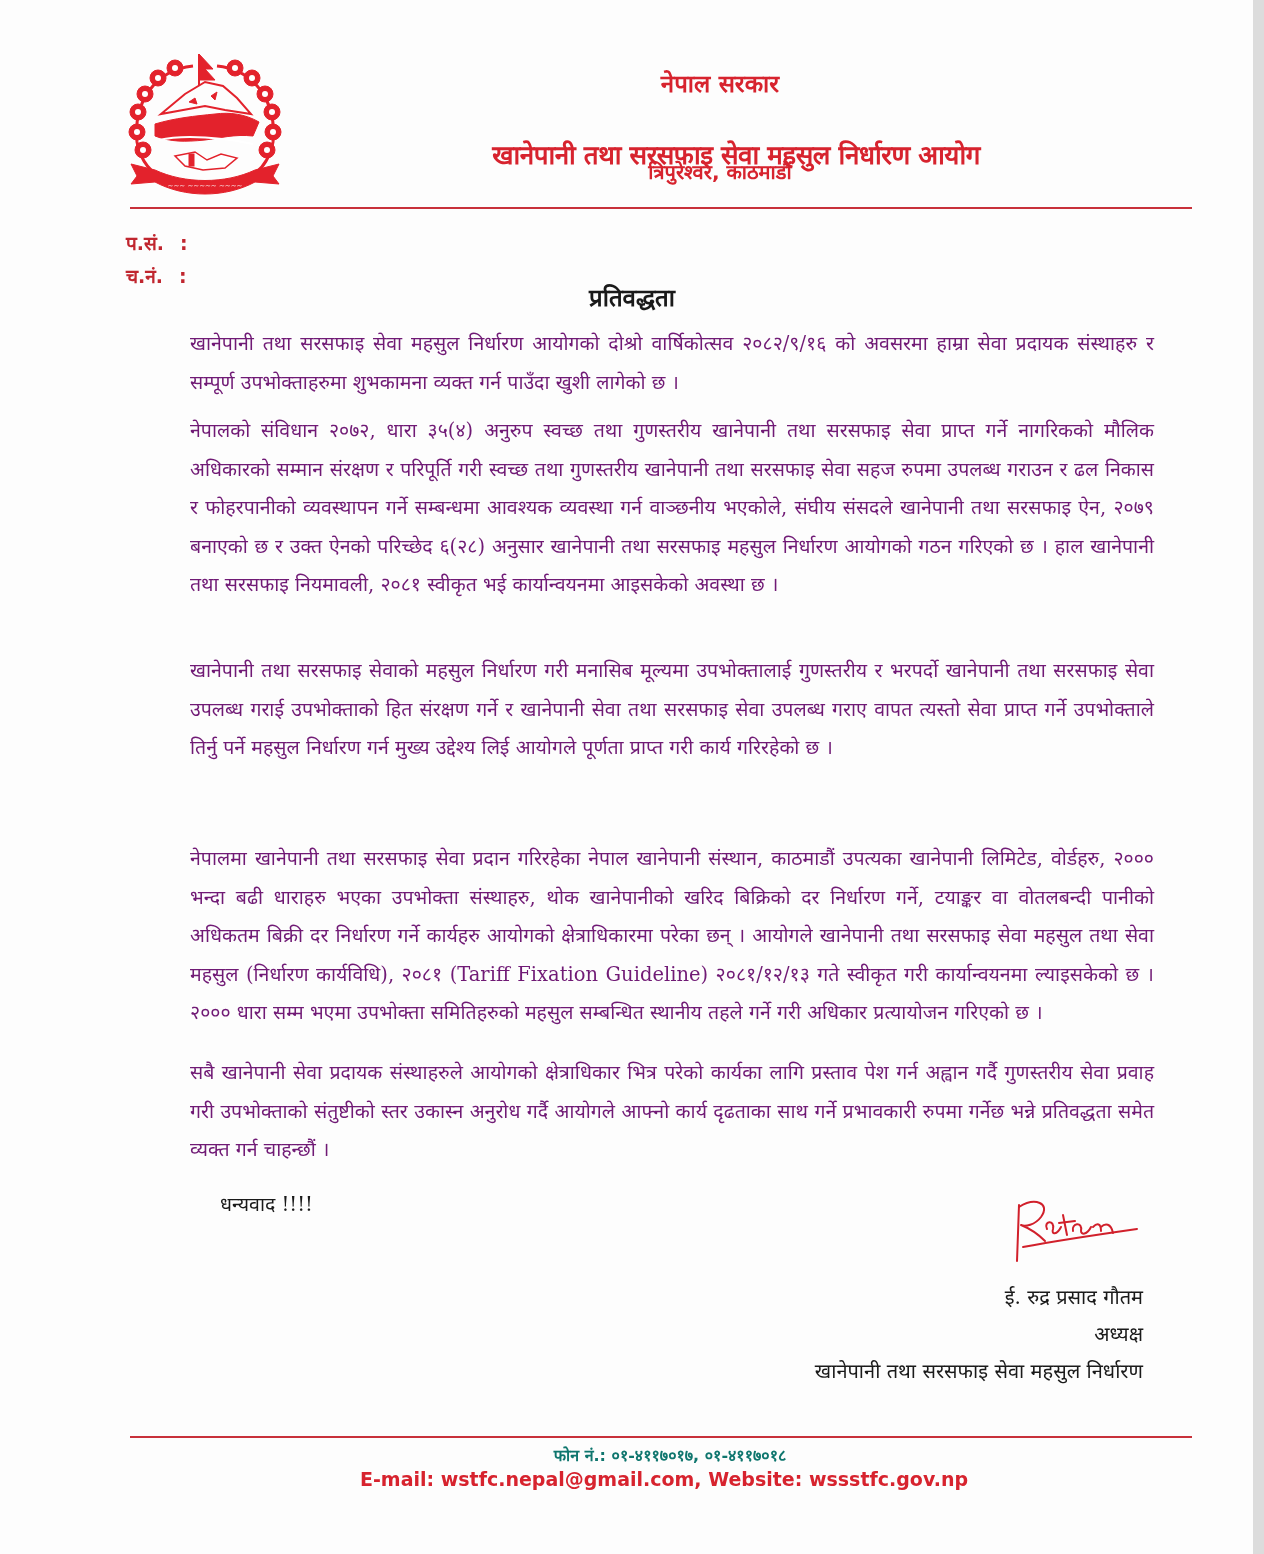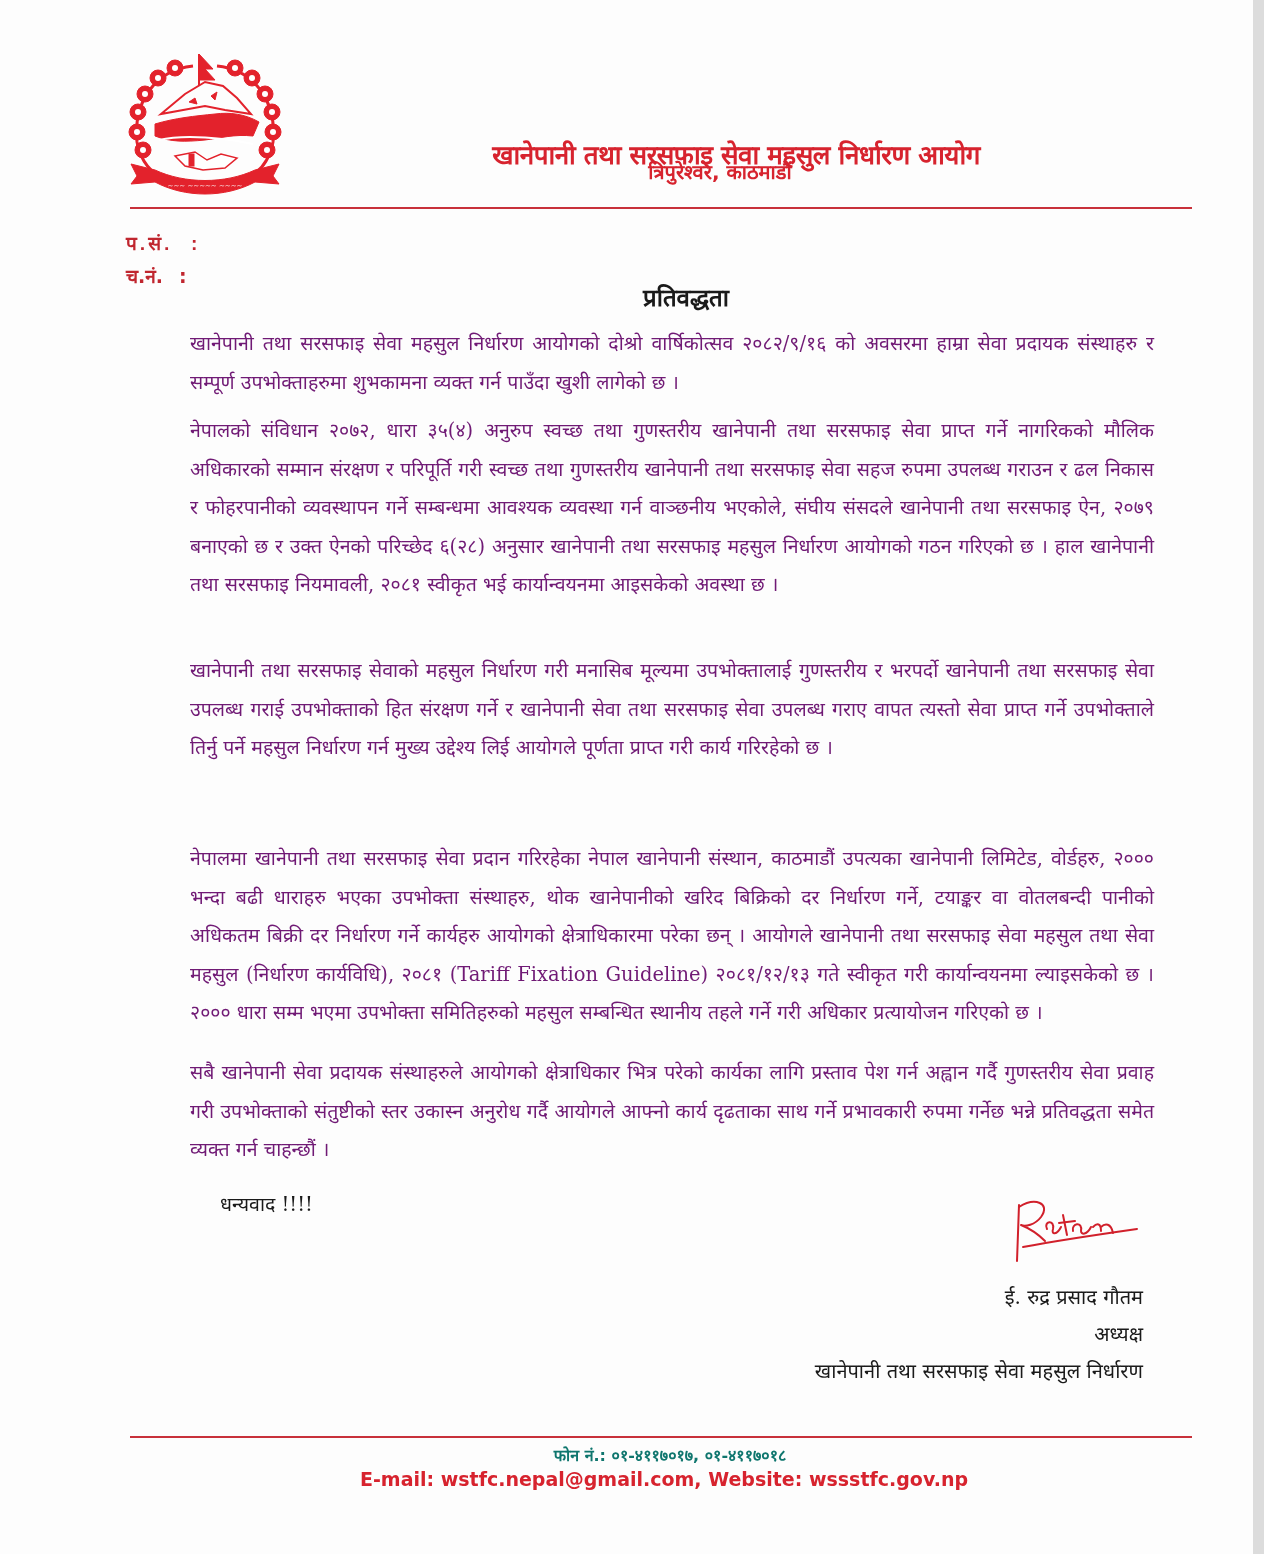--- a/index.html
+++ b/index.html
@@ -21,25 +21,25 @@
     letter-spacing: -0.5px; white-space: nowrap; margin-top: 32px; }
   .hdr-addr { position: absolute; left: 560px; top: 158px; width: 320px; text-align: center;
     color: #d7232e; font-family: "DejaVu Sans", sans-serif; font-weight: bold; font-size: 20px; }
 
   .rule { position: absolute; left: 130px; width: 1062px; height: 2px; background: #c8313a; }
   .rule.top { top: 207px; }
   .rule.bottom { top: 1436px; }
 
   .ref { position: absolute; left: 126px; color: #c0262f; font-family: "DejaVu Sans", sans-serif;
     font-weight: bold; font-size: 19px; }
-  .ref.ps { top: 230px; font-family: Liberation Mono, monospace; }
+  .ref.ps { top: 230px; }
   .ref.cn { top: 263px; }
   .ref .colon { margin-left: 16px; }
 
-  .doc-title { position: absolute; left: 586px; top: 280px; width: 200px; text-align: center;
+  .doc-title { position: absolute; left: 532px; top: 280px; width: 200px; text-align: center;
     font-size: 24px; font-weight: bold; color: #1a1a1a; }
 
   .body-text { position: absolute; left: 190px; width: 964px; font-size: 19.5px; line-height: 38.5px;
     text-align: justify; color: #701a75; margin: 0; }
   .p1 { top: 325px; }
   .p2 { top: 412px; }
   .p3 { top: 652px; }
   .p4 { top: 816px; margin-top: 24px; }
   .p5 { top: 1054px; }
 
@@ -107,20 +107,21 @@
       <path d="M34,88 C60,82 100,86 128,92" fill="none" stroke="#ffffff" stroke-width="2"></path>
 
       <path d="M50,104 L70,100 L82,108 L96,102 L112,106 L100,116 L78,118 L60,114 Z" fill="#ffffff" stroke-width="1.5"></path>
       <rect x="64" y="102" width="5" height="12"></rect>
 
       <path d="M6,112 L30,118 C60,132 100,132 130,118 L154,112 L148,124 L154,132 L130,130 C100,146 60,146 30,130 L6,132 L12,124 Z"></path>
     </g>
     <text x="80" y="136" text-anchor="middle" font-size="7" fill="#ffffff" font-family="DejaVu Sans, sans-serif">~~~ ~~~~~ ~~~~</text>
   </svg>
 
+  <div class="hdr-gov">नेपाल सरकार</div>
   <div class="hdr-title">खानेपानी तथा सरसफाइ सेवा महसुल निर्धारण आयोग</div>
   <div class="hdr-addr">त्रिपुरेश्वर, काठमाडौं</div>
 
   <div class="rule top"></div>
 
   <div class="ref ps">
     <span>प.सं.</span><span class="colon">:</span>
   </div>
   <div class="ref cn">
     <span>च.नं.</span><span class="colon">:</span>

